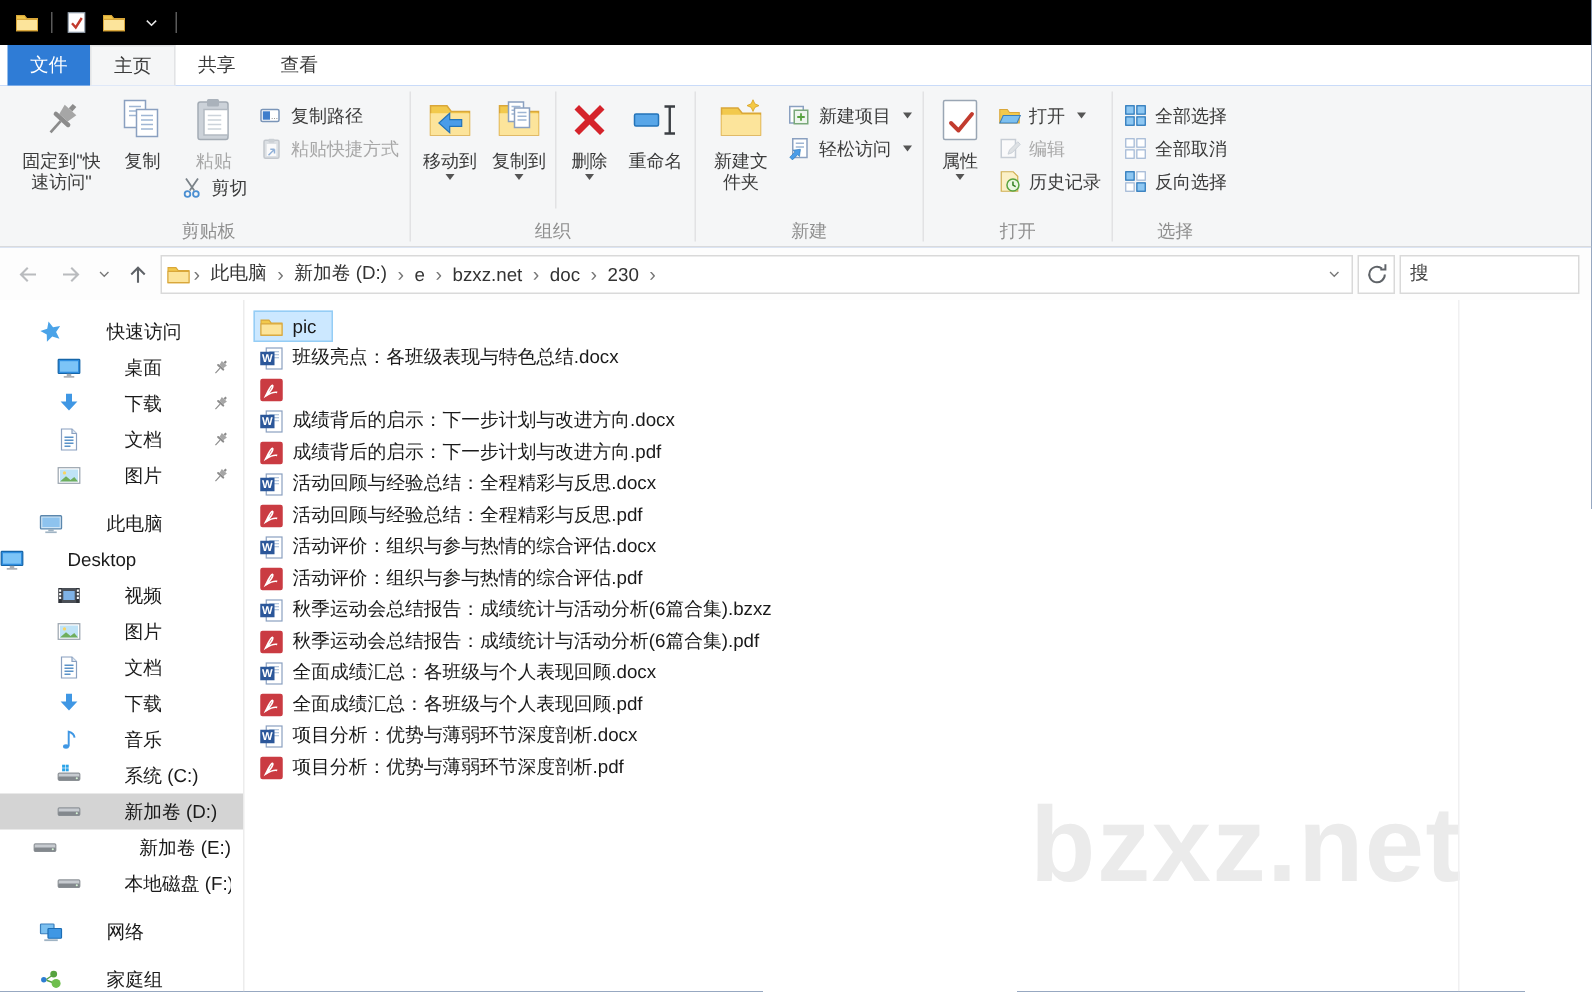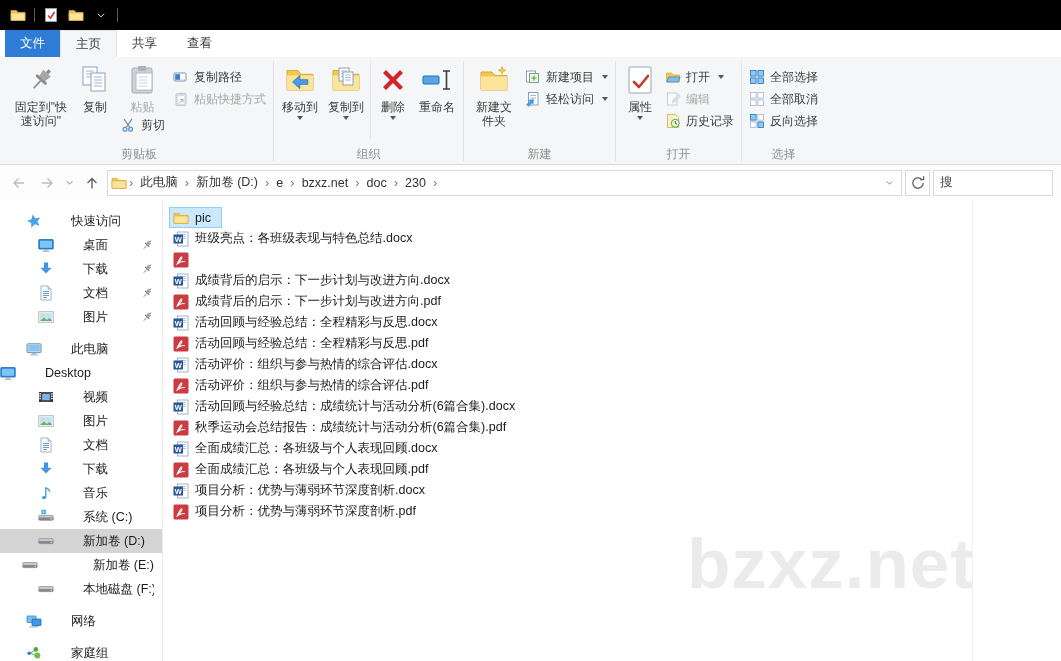--- a/index.html
+++ b/index.html
@@ -799,21 +799,21 @@
           </div>
           <div class="file-row">
             <span class="ic ic16">
               <svg viewBox="0 0 16 16">
                 <rect x="4.5" y="1" width="10.5" height="14" fill="#fff" stroke="#8aa0c0" stroke-width="0.8"></rect>
                 <path d="M6.5 3.5h6.5M6.5 5.5h6.5M6.5 7.5h6.5" stroke="#9fb6d4" stroke-width="0.8"></path>
                 <rect x="0.5" y="3.5" width="9.5" height="9" fill="#2b579a"></rect>
                 <text x="5.25" y="10.6" font-size="7.5" font-weight="bold" fill="#fff" text-anchor="middle" font-family="Liberation Sans,sans-serif">W</text>
               </svg>
             </span>
-            <span class="file-label">活动回顾与经验总结：成绩统计与活动分析(6篇合集).docx</span>
+            <span class="file-label">秋季运动会总结报告：成绩统计与活动分析(6篇合集).bzxz</span>
           </div>
           <div class="file-row">
             <span class="ic ic16">
               <svg viewBox="0 0 16 16">
                 <rect x="0.5" y="0.5" width="15" height="15" rx="1.5" fill="#ca3b42"></rect>
                 <path d="M4.2 11.8C5.6 9 7.6 4.6 8.6 4.9c1.2.4-1.6 5-4.4 6.9z" fill="none" stroke="#fff" stroke-width="1.1"></path>
                 <path d="M4.2 11.8c2.4-1.4 6-2.6 7.6-2.2" fill="none" stroke="#fff" stroke-width="1.1"></path>
               </svg>
             </span>
             <span class="file-label">秋季运动会总结报告：成绩统计与活动分析(6篇合集).pdf</span>

